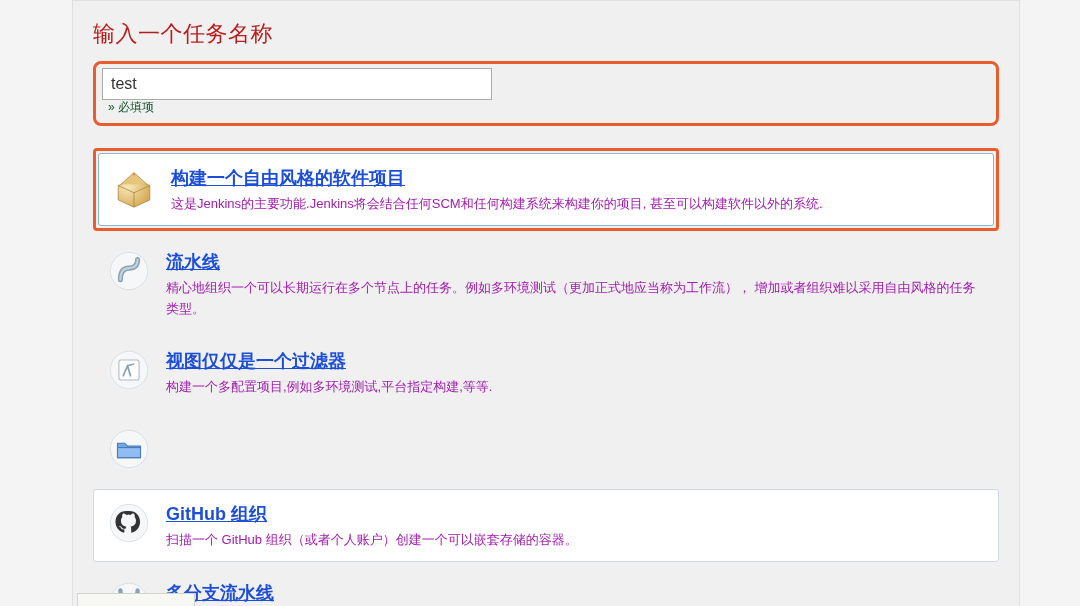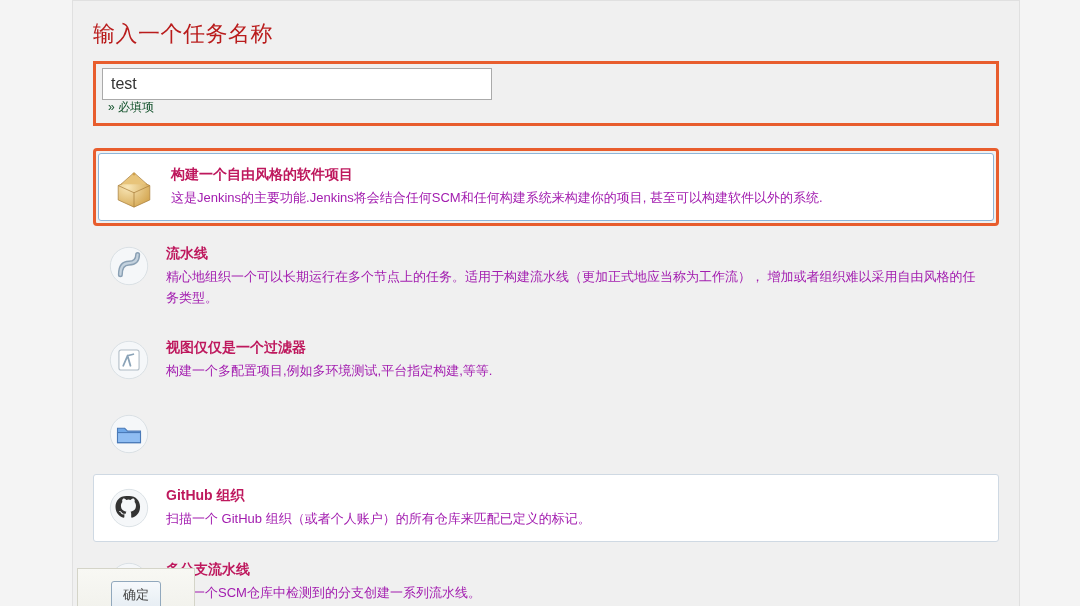--- a/index.html
+++ b/index.html
@@ -21,21 +21,21 @@
     }
     .page-heading {
       font-size: 22px;
       font-weight: 400;
       color: #b91c1c;
       margin-bottom: 12px;
       letter-spacing: 0.5px;
     }
     .highlight-input-wrap {
       border: 3px solid #e85d2d;
-      border-radius: 0;
+      border-radius: 8px;
       padding: 4px 22px 6px 6px;
       margin-bottom: 2px;
       background: transparent;
     }
     .name-input {
       width: 390px;
       height: 32px;
       padding: 4px 8px;
       font-size: 16px;
       border: 1px solid #aaa;
@@ -86,24 +86,25 @@
       width: 46px;
       height: 46px;
       flex-shrink: 0;
       display: flex;
       align-items: center;
       justify-content: center;
     }
     .type-icon svg { width: 46px; height: 46px; }
     .type-text { flex: 1; padding-top: 2px; }
     .type-title {
-      font-size: 14px;
+      font-size: 18px;
       font-weight: bold;
-      color: #be185d;
+      color: #1d4ed8;
       margin-bottom: 4px;
+      text-decoration: underline;
     }
     .type-desc {
       font-size: 13px;
       color: #a21caf;
       line-height: 1.6;
     }
     .footer-bar {
       position: absolute;
       left: 4px;
       bottom: 0;
@@ -167,21 +168,21 @@
     <div class="type-item">
       <div class="type-icon">
         <svg viewBox="0 0 64 64">
           <circle cx="32" cy="32" r="26" fill="#f5f7f9" stroke="#d0d8de" stroke-width="1"></circle>
           <path d="M20 44 Q20 28 32 28 Q44 28 44 16" stroke="#8aa0b4" stroke-width="7" fill="none" stroke-linecap="round"></path>
           <path d="M20 44 Q20 28 32 28 Q44 28 44 16" stroke="#c4d2de" stroke-width="3" fill="none" stroke-linecap="round"></path>
         </svg>
       </div>
       <div class="type-text">
         <div class="type-title">流水线</div>
-        <div class="type-desc">精心地组织一个可以长期运行在多个节点上的任务。适用于构建流水线（更加正式地应当称为工作流）， 增加或者组织难以采用自由风格的任务类型。</div>
+        <div class="type-desc">精心地组织一个可以长期运行在多个节点上的任务。例如多环境测试（更加正式地应当称为工作流）， 增加或者组织难以采用自由风格的任务类型。</div>
       </div>
     </div>
 
     <div class="type-item">
       <div class="type-icon">
         <svg viewBox="0 0 64 64">
           <circle cx="32" cy="32" r="26" fill="#f5f7f9" stroke="#d0d8de" stroke-width="1"></circle>
           <rect x="18" y="18" width="28" height="28" rx="3" fill="#fff" stroke="#b0bcc6" stroke-width="1.5"></rect>
           <path d="M24 40 L30 26 L38 24 M30 26 L34 40" stroke="#8ba3b8" stroke-width="2.5" fill="none" stroke-linecap="round"></path>
         </svg>
@@ -204,21 +205,21 @@
 
     <div class="type-item github-selected">
       <div class="type-icon">
         <svg viewBox="0 0 64 64">
           <circle cx="32" cy="32" r="26" fill="#f5f7f9" stroke="#d0d8de" stroke-width="1"></circle>
           <path d="M32 16 C22 16 16 23 16 32 C16 40 21 46 28 48 C29 48 29 47 29 47 L29 43 C25 44 24 41 24 41 C23 39 22 39 22 39 C20 38 22 38 22 38 C24 38 25 40 25 40 C27 43 30 42 31 42 C31 40 32 39 32 39 C28 38 24 37 24 30 C24 28 25 26 26 25 C26 24 25 22 27 20 C27 20 29 19 32 22 C34 21 36 21 38 22 C41 19 43 20 43 20 C45 22 44 24 44 25 C45 26 46 28 46 30 C46 37 42 38 38 39 C39 40 39 41 39 43 L39 47 C39 47 39 48 40 48 C47 46 52 40 52 32 C52 23 46 16 36 16 Z" fill="#333" transform="translate(-2 0) scale(0.95)"></path>
         </svg>
       </div>
       <div class="type-text">
         <div class="type-title">GitHub 组织</div>
-        <div class="type-desc">扫描一个 GitHub 组织（或者个人账户）的所有仓库来匹配已定义的标记。</div>
+        <div class="type-desc">扫描一个 GitHub 组织（或者个人账户）创建一个可以嵌套存储的容器。</div>
       </div>
     </div>
 
     <div class="type-item">
       <div class="type-icon">
         <svg viewBox="0 0 64 64">
           <circle cx="32" cy="32" r="26" fill="#f5f7f9" stroke="#d0d8de" stroke-width="1"></circle>
           <path d="M20 44 Q20 28 32 28 Q44 28 44 16" stroke="#8aa0b4" stroke-width="6" fill="none" stroke-linecap="round"></path>
           <path d="M20 44 Q20 28 32 28" stroke="#8aa0b4" stroke-width="6" fill="none" stroke-linecap="round"></path>
           <path d="M32 28 Q20 28 20 16" stroke="#8aa0b4" stroke-width="6" fill="none" stroke-linecap="round"></path>

